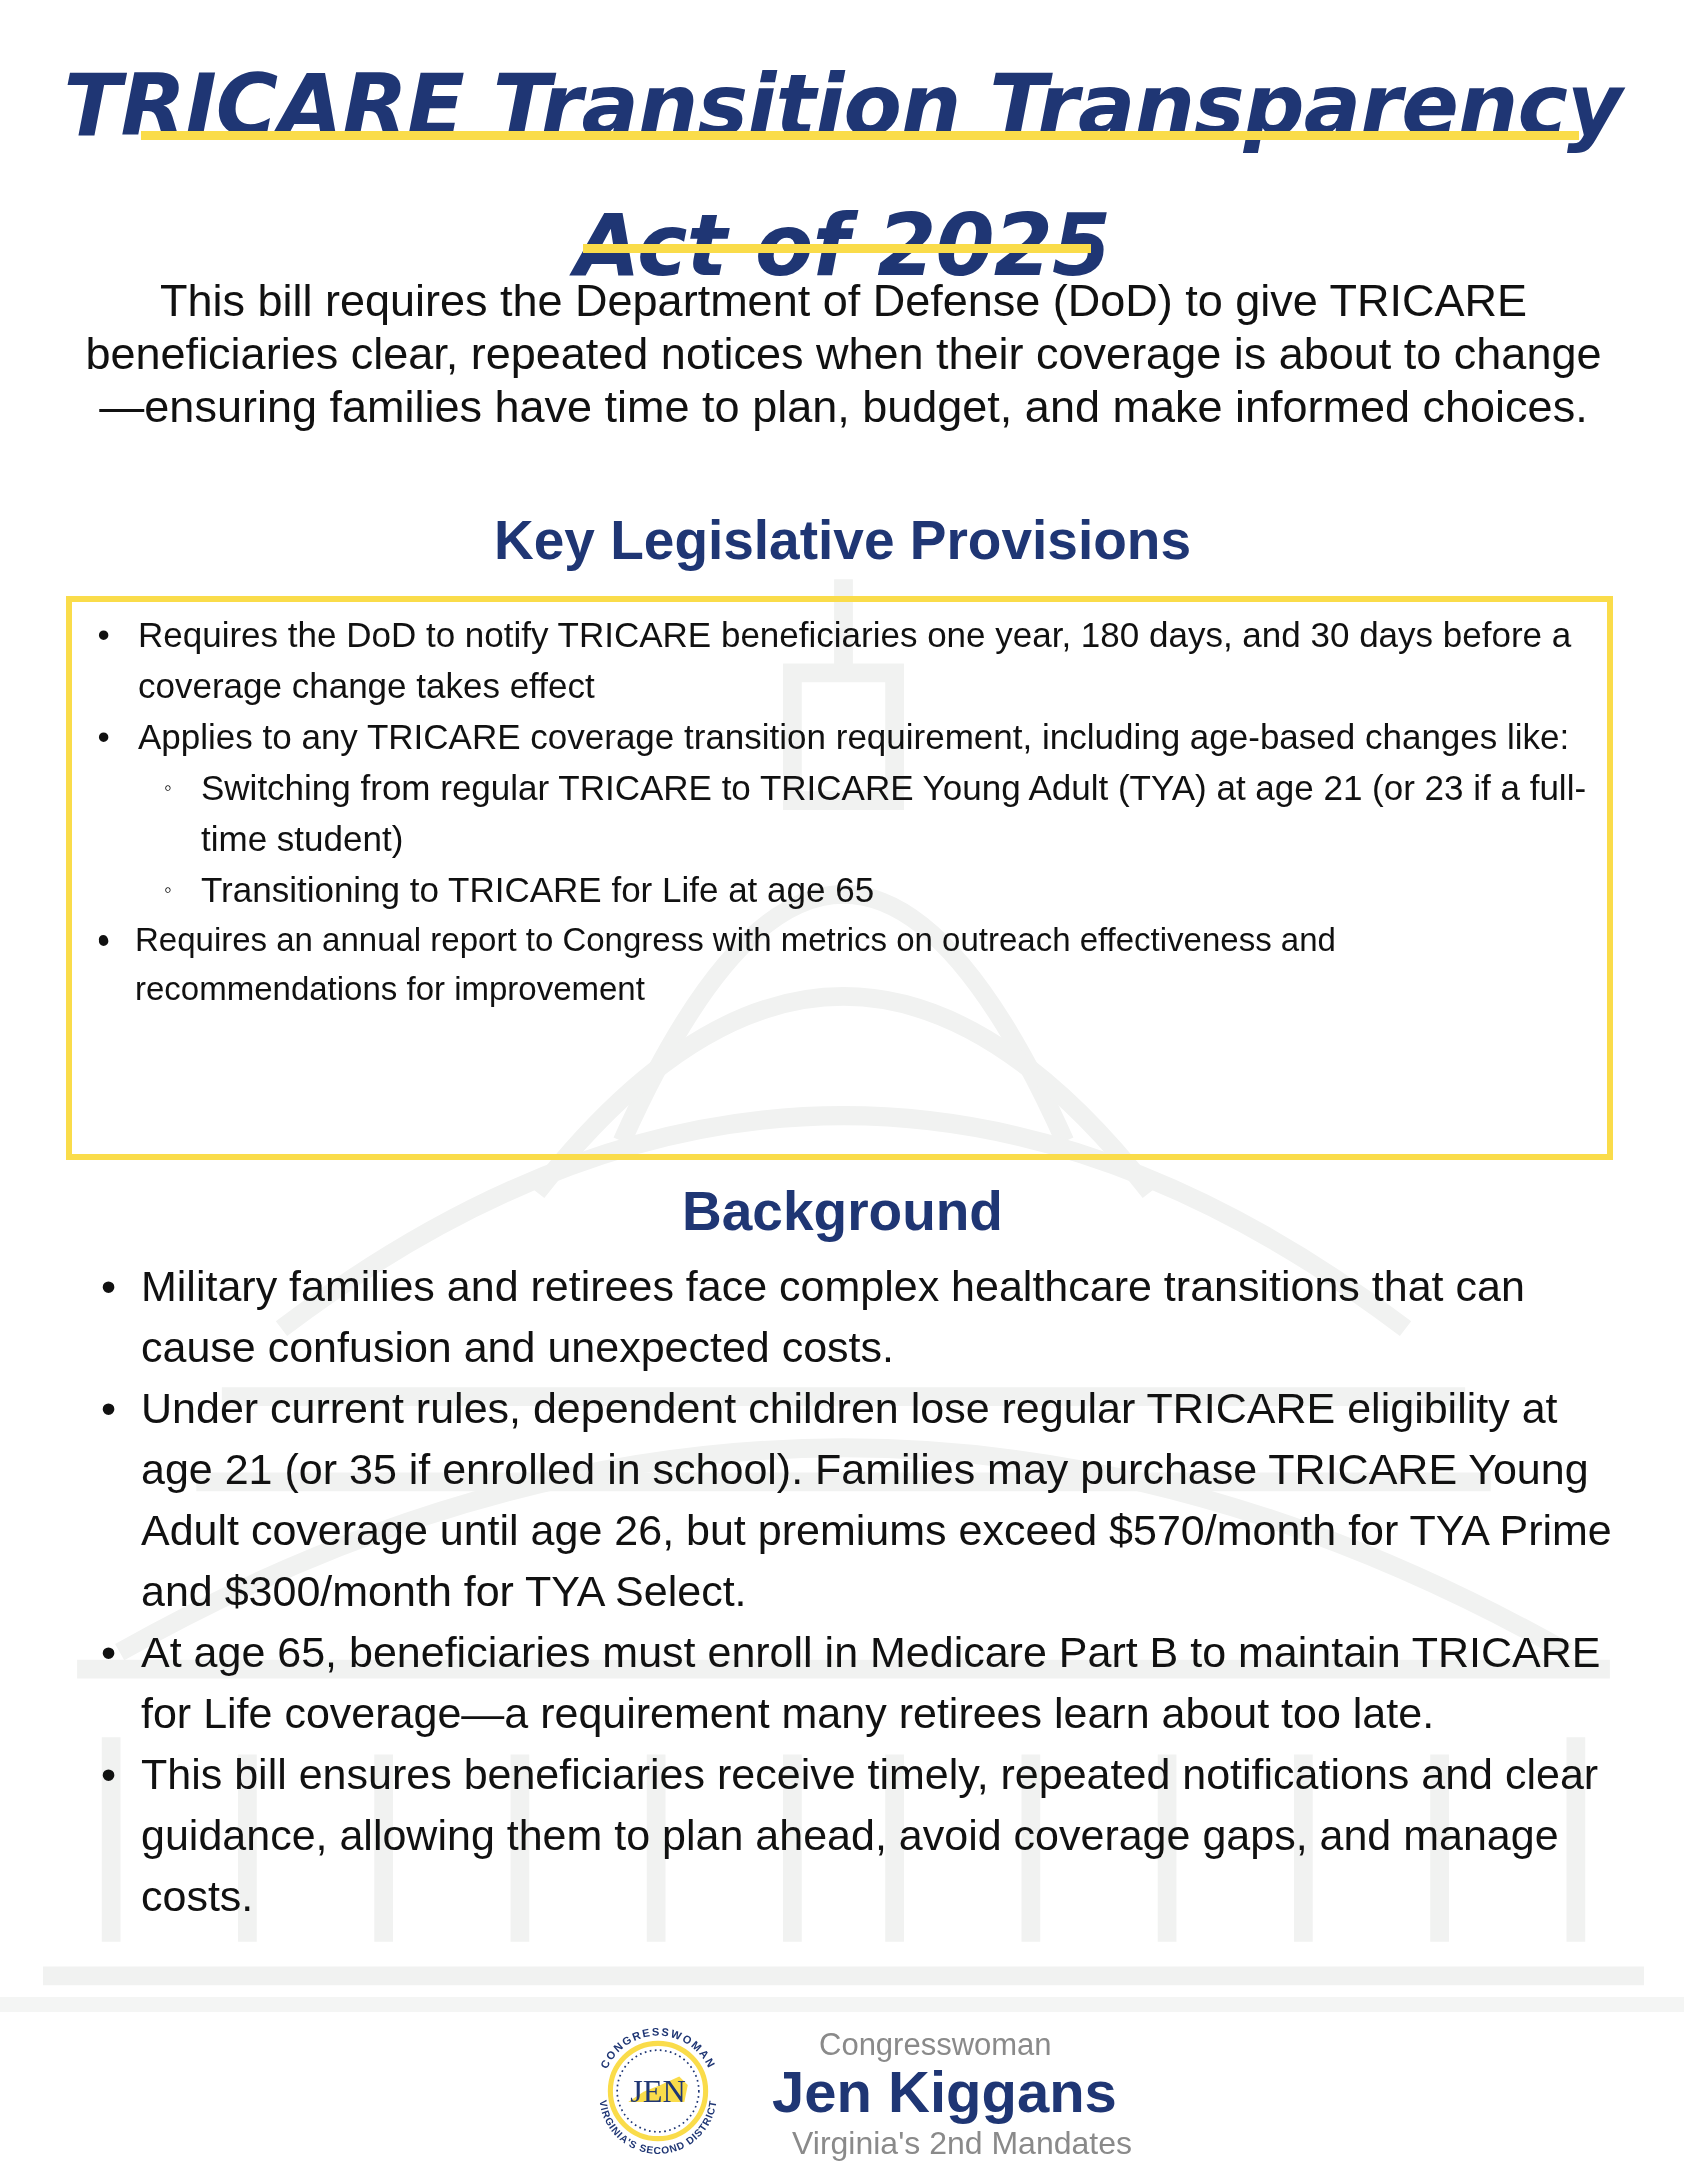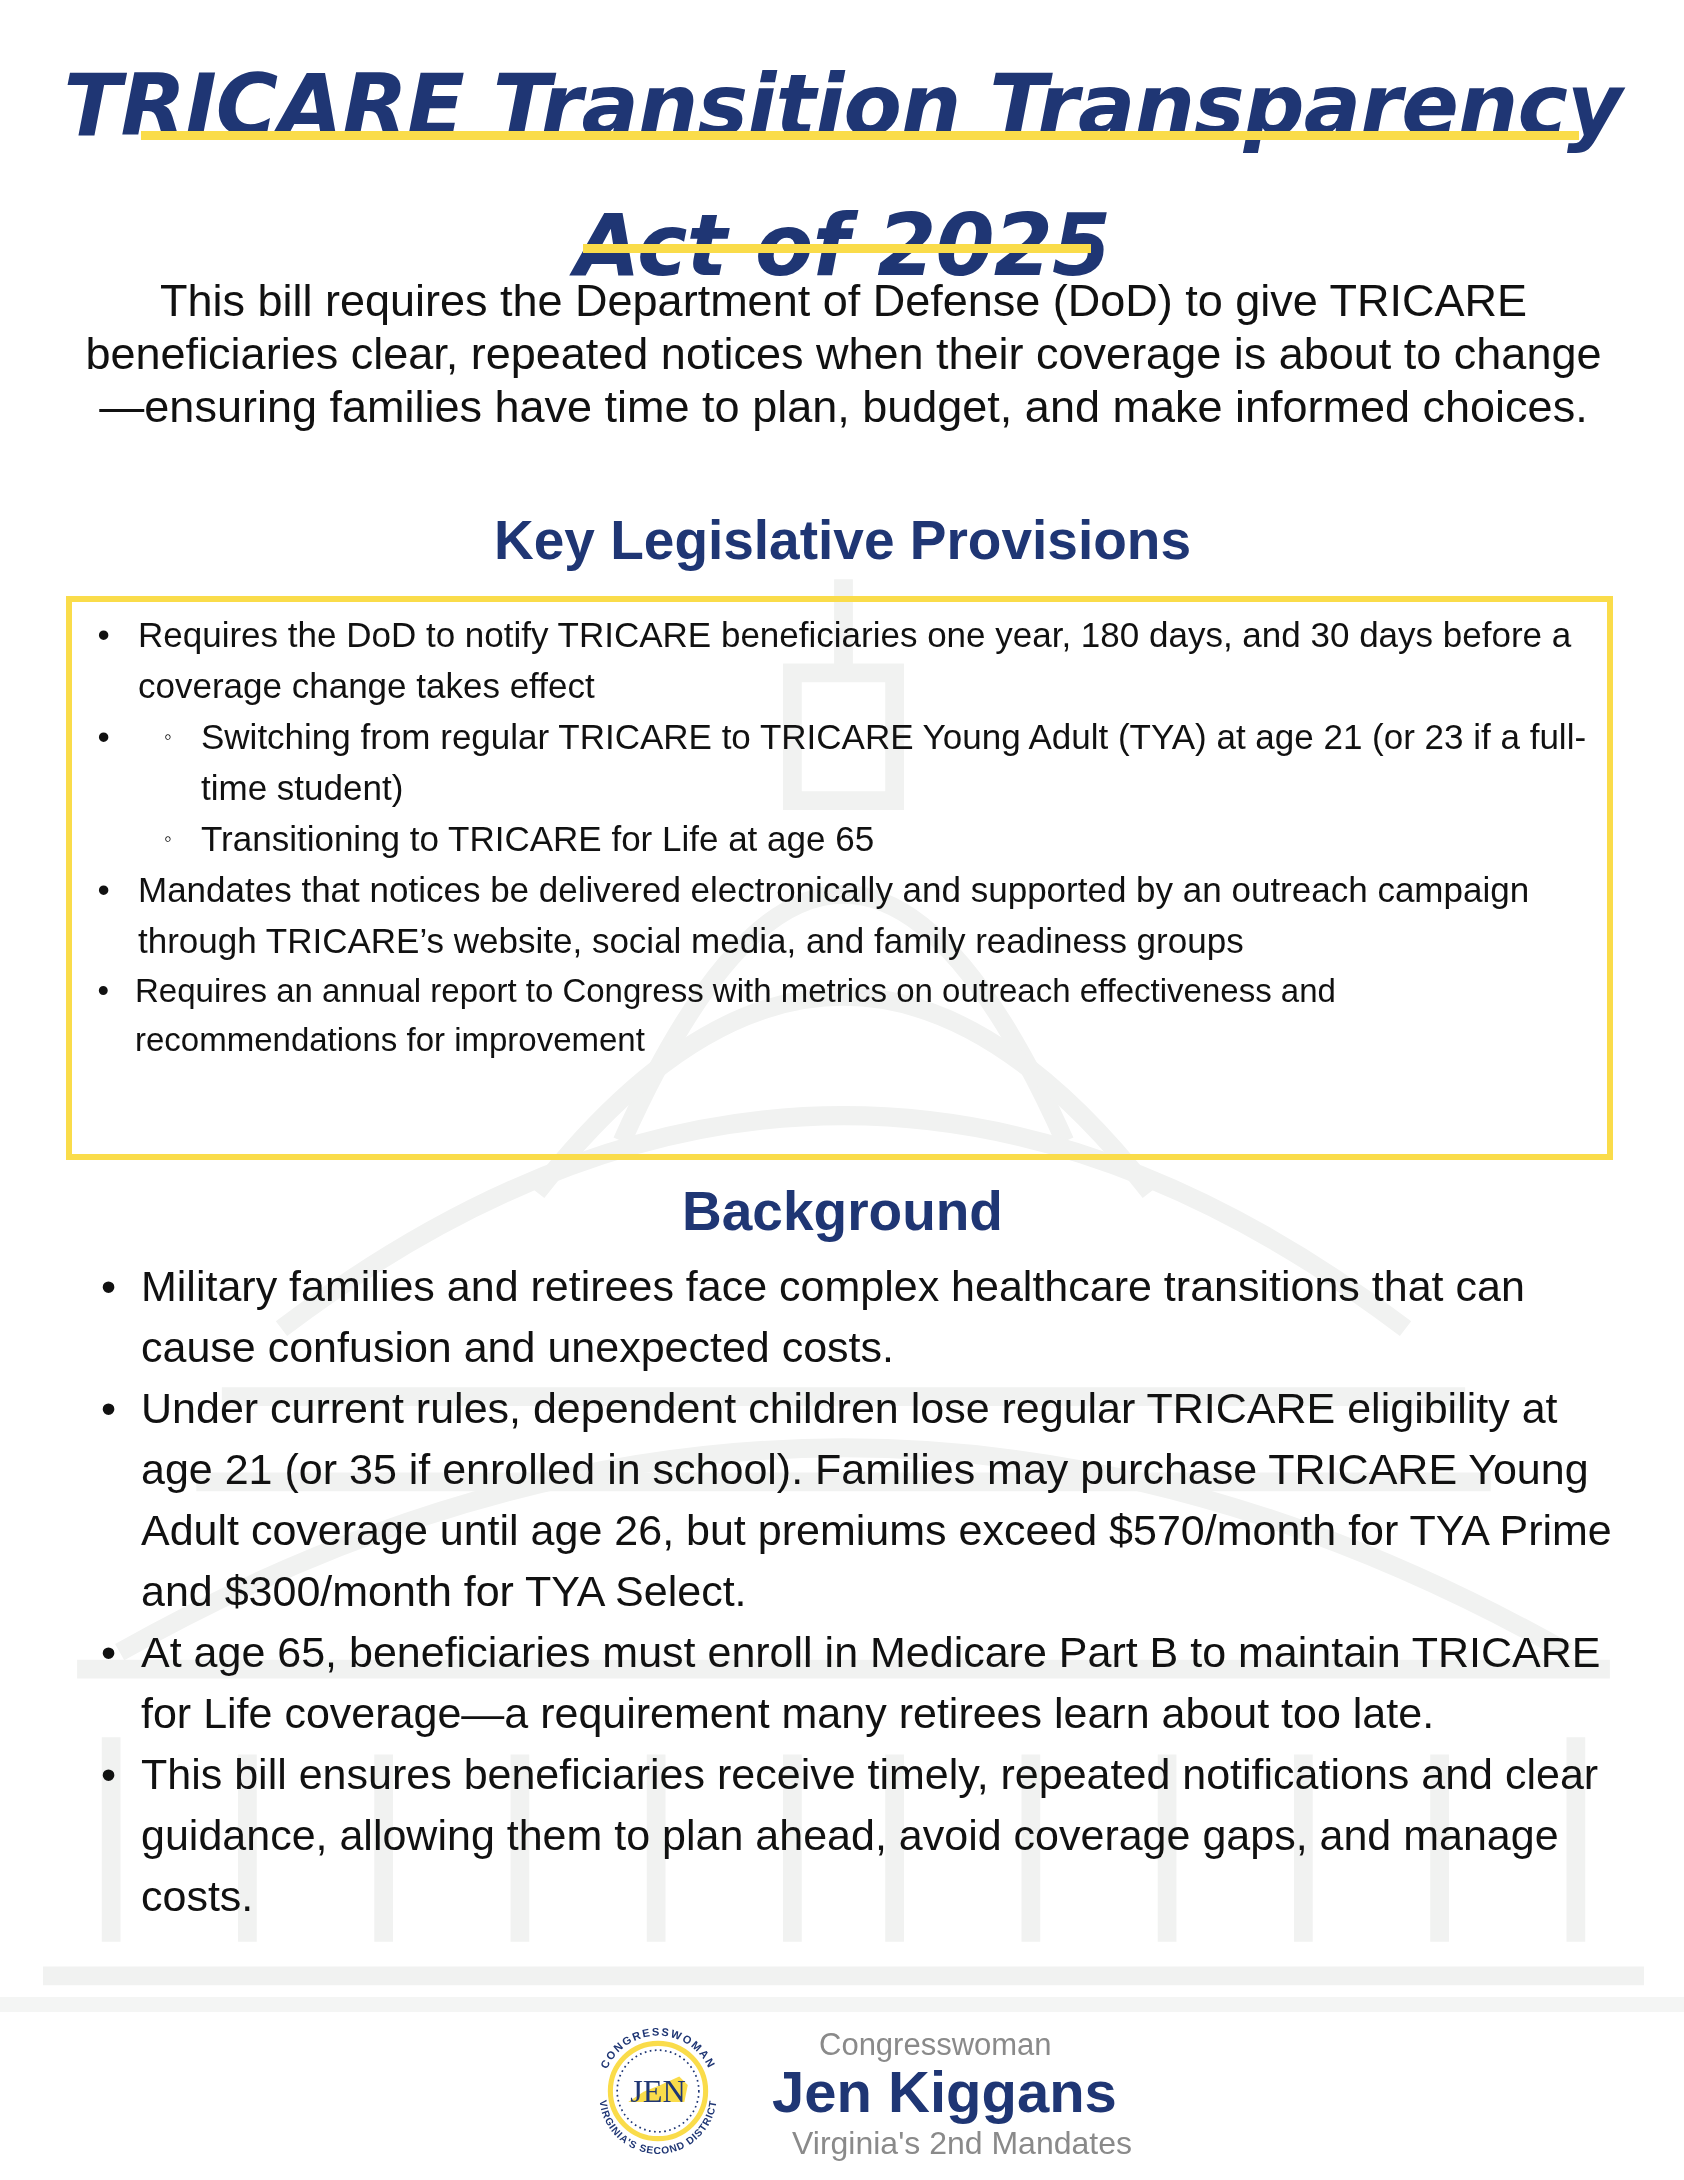--- a/index.html
+++ b/index.html
@@ -60,24 +60,24 @@
   <div class="title title-line2">Act of 2025</div>
   <div class="ul2"></div>
 
   <div class="summary">This bill requires the Department of Defense (DoD) to give TRICARE beneficiaries clear, repeated notices when their coverage is about to change—ensuring families have time to plan, budget, and make informed choices.</div>
 
   <div class="h2 h2-key">Key Legislative Provisions</div>
 
   <div class="provbox">
     <ul class="prov">
       <li class="prov-item p1"><span class="bullet">•</span><span>Requires the DoD to notify TRICARE beneficiaries one year, 180 days, and 30 days before a coverage change takes effect</span></li>
-      <li class="prov-item"><span class="bullet">•</span></li>
+      <li class="prov-item"><span class="bullet">•</span><span>Applies to any TRICARE coverage transition requirement, including age-based changes like:</span></li>
       <li class="prov-item sub"><span class="bullet">◦</span><span>Switching from regular TRICARE to TRICARE Young Adult (TYA) at age 21 (or 23 if a full-time student)</span></li>
       <li class="prov-item sub"><span class="bullet">◦</span><span>Transitioning to TRICARE for Life at age 65</span></li>
-      <li class="prov-item"><span class="bullet">•</span><span>Mandates that notices be delivered electronically and supported by an outreach campaign through TRICARE’s website, social media, and family readiness groups</span></li>
+      <li class="prov-item"><span class="bullet">•</span></li>
       <li class="prov-item" style="font-size:33px;line-height:49px;padding-left:63px;"><span class="bullet">•</span><span>Requires an annual report to Congress with metrics on outreach effectiveness and recommendations for improvement</span></li>
     </ul>
   </div>
 
   <div class="h2 h2-bg">Background</div>
 
   <ul class="bg">
     <li class="bg-item"><span class="bullet">•</span><span>Military families and retirees face complex healthcare transitions that can cause confusion and unexpected costs.</span></li>
     <li class="bg-item"><span class="bullet">•</span><span>Under current rules, dependent children lose regular TRICARE eligibility at age 21 (or 35 if enrolled in school). Families may purchase TRICARE Young Adult coverage until age 26, but premiums exceed $570/month for TYA Prime and $300/month for TYA Select.</span></li>
     <li class="bg-item"><span class="bullet">•</span><span>At age 65, beneficiaries must enroll in Medicare Part B to maintain TRICARE for Life coverage—a requirement many retirees learn about too late.</span></li>

